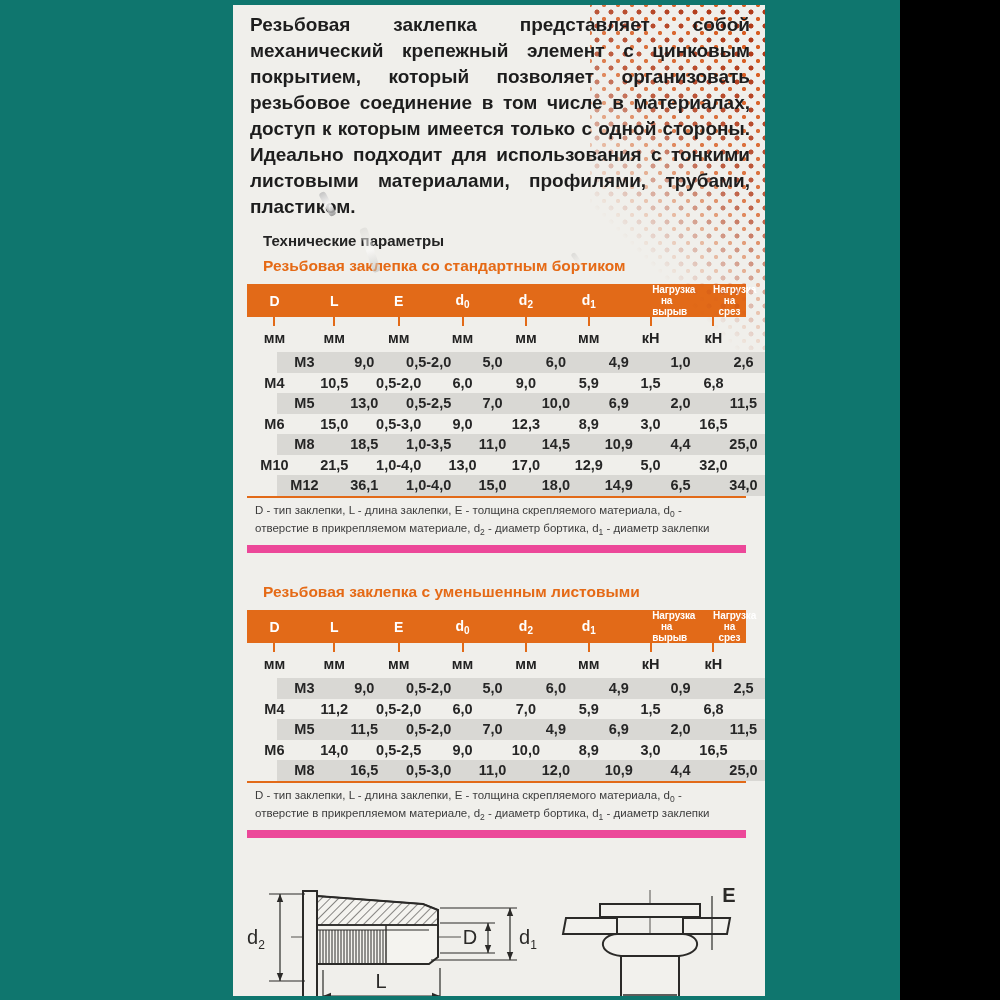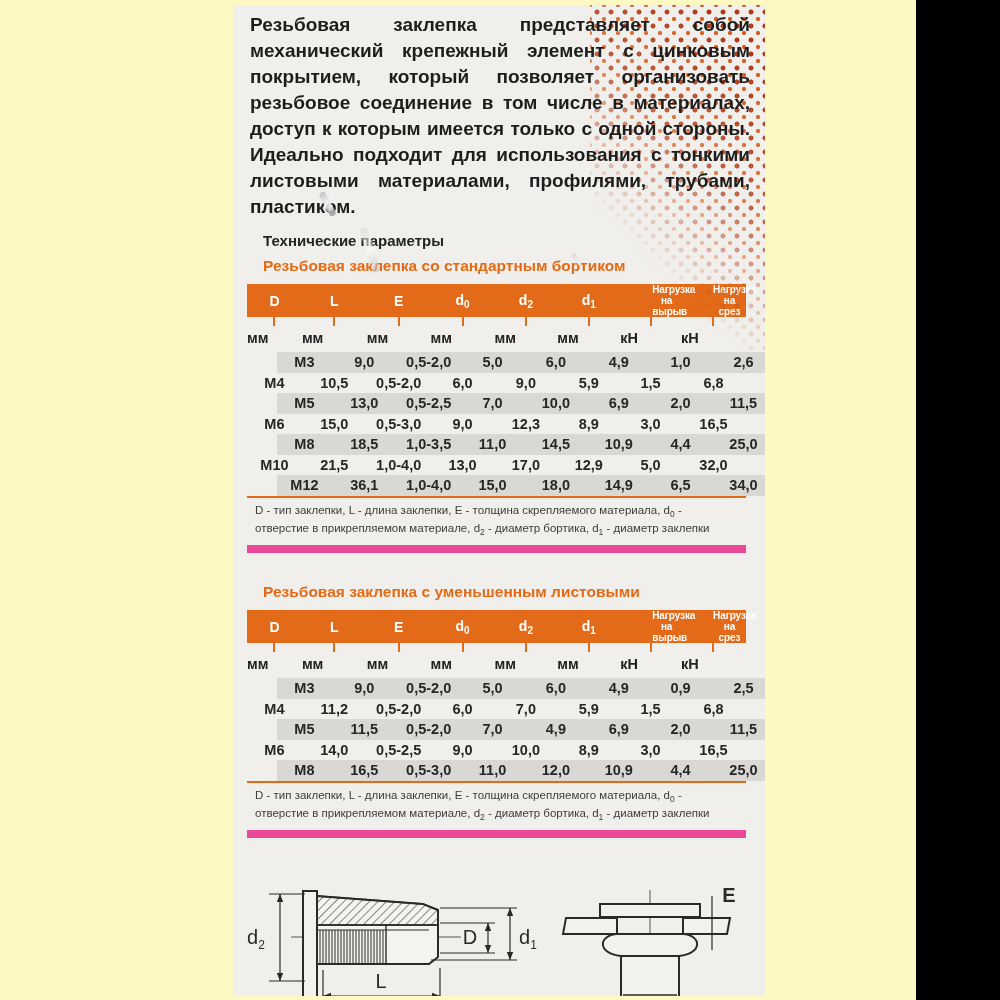--- a/index.html
+++ b/index.html
@@ -1,17 +1,17 @@
 <!DOCTYPE html>
 <html><head>
 <meta charset="utf-8">
 <style>
   html,body{margin:0;padding:0;background:#000;}
-  .stage{position:relative;width:900px;height:1000px;background:#fef9c3;overflow:hidden;
-         font-family:"Liberation Sans",sans-serif;padding-left:16px;}
+  .stage{position:relative;width:900px;height:1000px;background:#0f766e;overflow:hidden;
+         font-family:"Liberation Sans",sans-serif;}
   .card{position:absolute;left:233px;top:5px;width:532px;height:991px;background:#f0efeb;overflow:hidden;}
 
   
   .dots{position:absolute;top:0;right:0;width:175px;height:345px;z-index:1;
     background-image:
       radial-gradient(circle,#b23a18 2.1px,rgba(178,58,24,0) 2.9px),
       radial-gradient(circle,#d85c20 1.7px,rgba(216,92,32,0) 2.5px);
     background-size:14px 14px,14px 14px;
     background-position:0 0,7px 7px;
     -webkit-mask-image:linear-gradient(225deg,#000 12%,rgba(0,0,0,.8) 40%,transparent 72%);
@@ -27,21 +27,21 @@
   .tbl-head,.tbl-ticks,.tbl-units,.drow{
     display:grid;grid-template-columns:11% 13% 12.8% 12.8% 12.6% 12.6% 12.2% 13%;
     margin-left:14px;width:499px;}
   .tbl-head{background:#e26a18;height:33px;align-items:center;}
   .hcell{text-align:center;font-weight:700;font-size:14px;color:#fff;}
   .hcell .sub{font-size:10px;vertical-align:-3px;}
   .hcell.two{font-size:10px;line-height:1.12;letter-spacing:-.1px;margin-left:32px;}
   .tbl-ticks{height:9px;}
   .tick{width:2px;height:9px;background:#e26a18;margin:0 auto;}
   .tbl-units{height:24px;align-items:center;margin-bottom:2px;}
-  .ucell{text-align:left;font-weight:700;font-size:14.5px;color:#222;}
+  .ucell{text-align:center;font-weight:700;font-size:14.5px;color:#222;}
   .drow{height:20.5px;align-items:center;}
   .drow.stripe{background:#d9d8d4;margin-left:44px;}
   .dcell{text-align:center;font-weight:700;font-size:14.5px;color:#262626;}
   .tbl-foot{box-sizing:border-box;margin-left:14px;width:499px;border-top:2px solid #e26a18;
     border-bottom:8px solid #ec4899;padding:4px 8px 6px 8px;font-size:11.5px;line-height:1.5;color:#3c3c3c;}
   .tbl-foot .subsc{font-size:8.5px;vertical-align:-3px;}
 
   .drawings{margin-top:38px;}
   .drawings svg{display:block;}
   .dimtext{font-family:"Liberation Sans",sans-serif;font-size:20px;fill:#2b2a28;}

